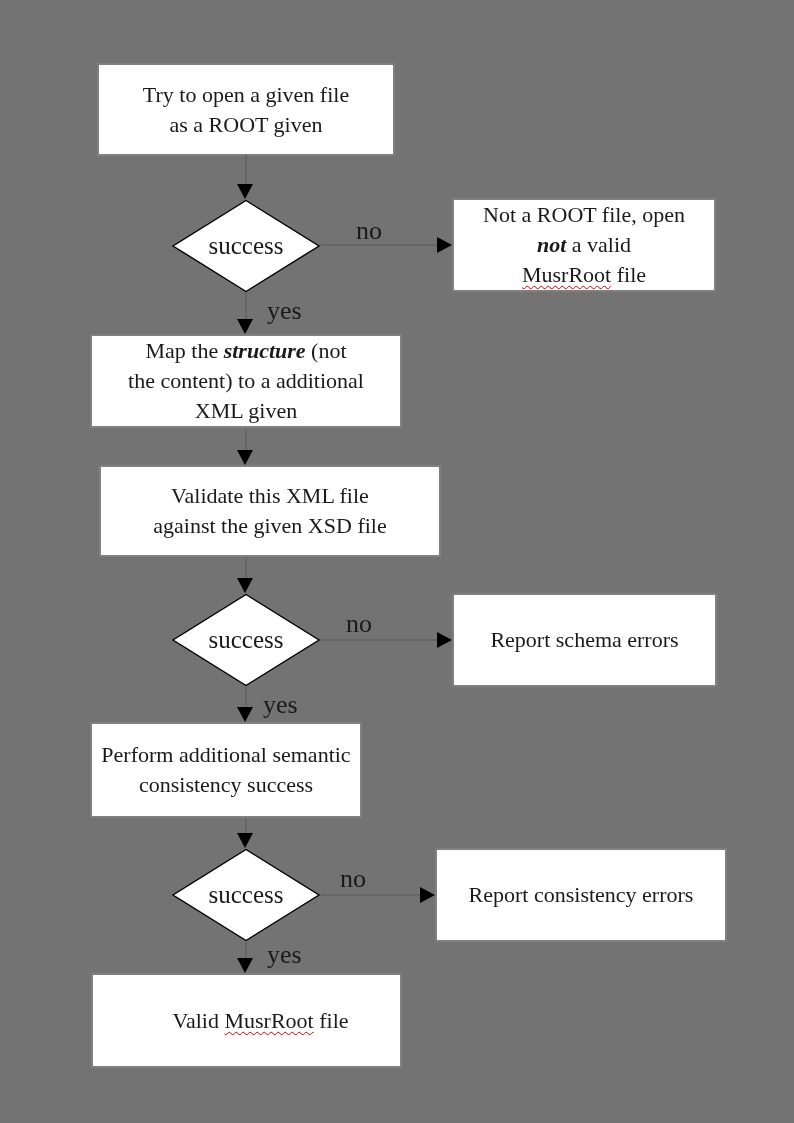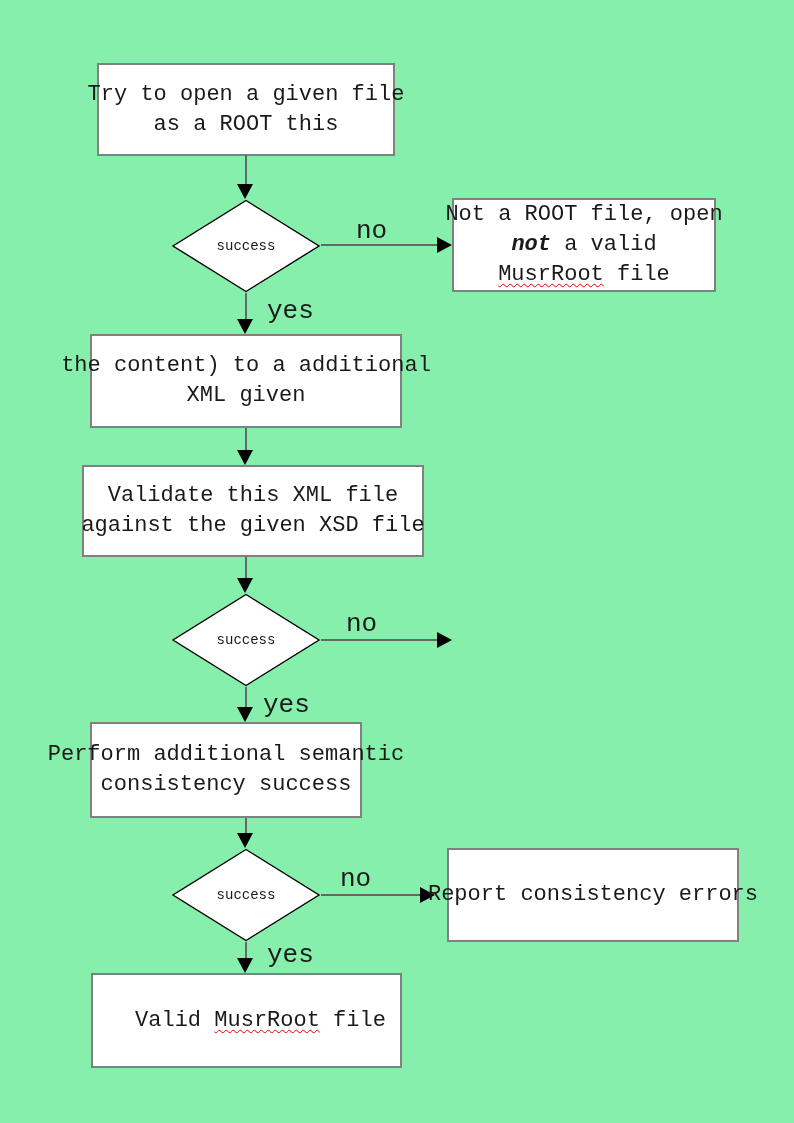--- a/index.html
+++ b/index.html
@@ -1,21 +1,21 @@
 <!DOCTYPE html>
 <html style="--c-box_border: #808080; --c-connector: #666666; --c-arrowhead: #000000; --c-diamond_border: #000000; --c-text: #1a1a1a; --c-misspell: #e00000; --c-node_fill: #ffffff;"><head>
 <meta charset="utf-8">
 <style>
   html, body { margin: 0; padding: 0; background: #ffffff; }
   .canvas {
     position: relative;
     width: 794px;
     height: 1123px;
-    background: #86efac;
-    font-family: Liberation Mono, monospace;
+    background: #737373;
+    font-family: Liberation Serif, serif;
     color: var(--c-text, #1a1a1a);
     overflow: hidden;
   }
   .pbox {
     position: absolute;
     box-sizing: border-box;
     border: 2px solid var(--c-box_border, #808080);
     background: var(--c-node_fill, #ffffff);
     display: flex;
     flex-direction: column;
@@ -29,21 +29,21 @@
   .diamond { position: absolute; width: 150px; height: 94px; }
   .diamond svg { position: absolute; left: 0; top: 0; }
   .diamond polygon {
     fill: var(--c-node_fill, #ffffff);
     stroke: var(--c-diamond_border, #000000);
     stroke-width: 1.4;
   }
   .dlabel {
     position: absolute; left: 0; top: 0; right: 0; bottom: 0;
     display: flex; align-items: center; justify-content: center;
-    font-size: 14px;
+    font-size: 25px;
   }
   .vline { position: absolute; width: 2px; background: var(--c-connector, #666666); }
   .hline { position: absolute; height: 2px; background: var(--c-connector, #666666); }
   .tri-down {
     position: absolute; width: 0; height: 0;
     border-left: 8px solid transparent;
     border-right: 8px solid transparent;
     border-top: 15px solid var(--c-arrowhead, #000000);
   }
   .tri-right {
@@ -62,21 +62,21 @@
     text-underline-offset: 3px;
   }
 </style>
 </head>
 <body>
 
 <div class="canvas">
 
   <div class="pbox" style="left:97px; top:63px; width:298px; height:93px;">
     <div>Try to open a given file</div>
-    <div>as a ROOT this</div>
+    <div>as a ROOT given</div>
   </div>
 
   <div class="vline" style="left:245px; top:155px; height:30px;"></div>
   <div class="tri-down" style="left:237px; top:184px;"></div>
 
   <div class="diamond" style="left:171px; top:199px;">
     <svg width="150" height="94" viewBox="0 0 150 94">
       <polygon points="75,1.5 148,47 75,92.5 2,47"></polygon>
     </svg>
     <span class="dlabel">success</span>
@@ -90,46 +90,50 @@
     <div>Not a ROOT file, open</div>
     <div><span class="bi">not</span><span> a valid</span></div>
     <div><span class="misspell">MusrRoot</span><span> file</span></div>
   </div>
 
   <div class="vline" style="left:245px; top:293px; height:27px;"></div>
   <div class="tri-down" style="left:237px; top:319px;"></div>
   <span class="edge-label" style="left:267px; top:298px;">yes</span>
 
   <div class="pbox" style="left:90px; top:334px; width:312px; height:94px;">
+    <div><span>Map the </span><span class="bi">structure</span><span> (not</span></div>
     <div>the content) to a additional</div>
     <div>XML given</div>
   </div>
 
   <div class="vline" style="left:245px; top:428px; height:23px;"></div>
   <div class="tri-down" style="left:237px; top:450px;"></div>
 
-  <div class="pbox" style="left:82px; top:465px; width:342px; height:92px;">
+  <div class="pbox" style="left:99px; top:465px; width:342px; height:92px;">
     <div>Validate this XML file</div>
     <div>against the given XSD file</div>
   </div>
 
   <div class="vline" style="left:245px; top:557px; height:22px;"></div>
   <div class="tri-down" style="left:237px; top:578px;"></div>
 
   <div class="diamond" style="left:171px; top:593px;">
     <svg width="150" height="94" viewBox="0 0 150 94">
       <polygon points="75,1.5 148,47 75,92.5 2,47"></polygon>
     </svg>
     <span class="dlabel">success</span>
   </div>
 
   <div class="hline" style="left:321px; top:639px; width:116px;"></div>
   <div class="tri-right" style="left:437px; top:632px;"></div>
   <span class="edge-label" style="left:346px; top:611px;">no</span>
 
+  <div class="pbox" style="left:452px; top:593px; width:265px; height:94px;">
+    <div>Report schema errors</div>
+  </div>
 
   <div class="vline" style="left:245px; top:687px; height:21px;"></div>
   <div class="tri-down" style="left:237px; top:707px;"></div>
   <span class="edge-label" style="left:263px; top:692px;">yes</span>
 
   <div class="pbox" style="left:90px; top:722px; width:272px; height:96px;">
     <div>Perform additional semantic</div>
     <div>consistency success</div>
   </div>
 
@@ -140,21 +144,21 @@
     <svg width="150" height="94" viewBox="0 0 150 94">
       <polygon points="75,1.5 148,47 75,92.5 2,47"></polygon>
     </svg>
     <span class="dlabel">success</span>
   </div>
 
   <div class="hline" style="left:321px; top:894px; width:99px;"></div>
   <div class="tri-right" style="left:420px; top:887px;"></div>
   <span class="edge-label" style="left:340px; top:866px;">no</span>
 
-  <div class="pbox" style="left:447px; top:848px; width:292px; height:94px;">
+  <div class="pbox" style="left:435px; top:848px; width:292px; height:94px;">
     <div>Report consistency errors</div>
   </div>
 
   <div class="vline" style="left:245px; top:942px; height:17px;"></div>
   <div class="tri-down" style="left:237px; top:958px;"></div>
   <span class="edge-label" style="left:267px; top:942px;">yes</span>
 
   <div class="pbox" style="left:91px; top:973px; width:311px; height:95px;padding-left:28px;">
     <div><span>Valid </span><span class="misspell">MusrRoot</span><span> file</span></div>
   </div>

